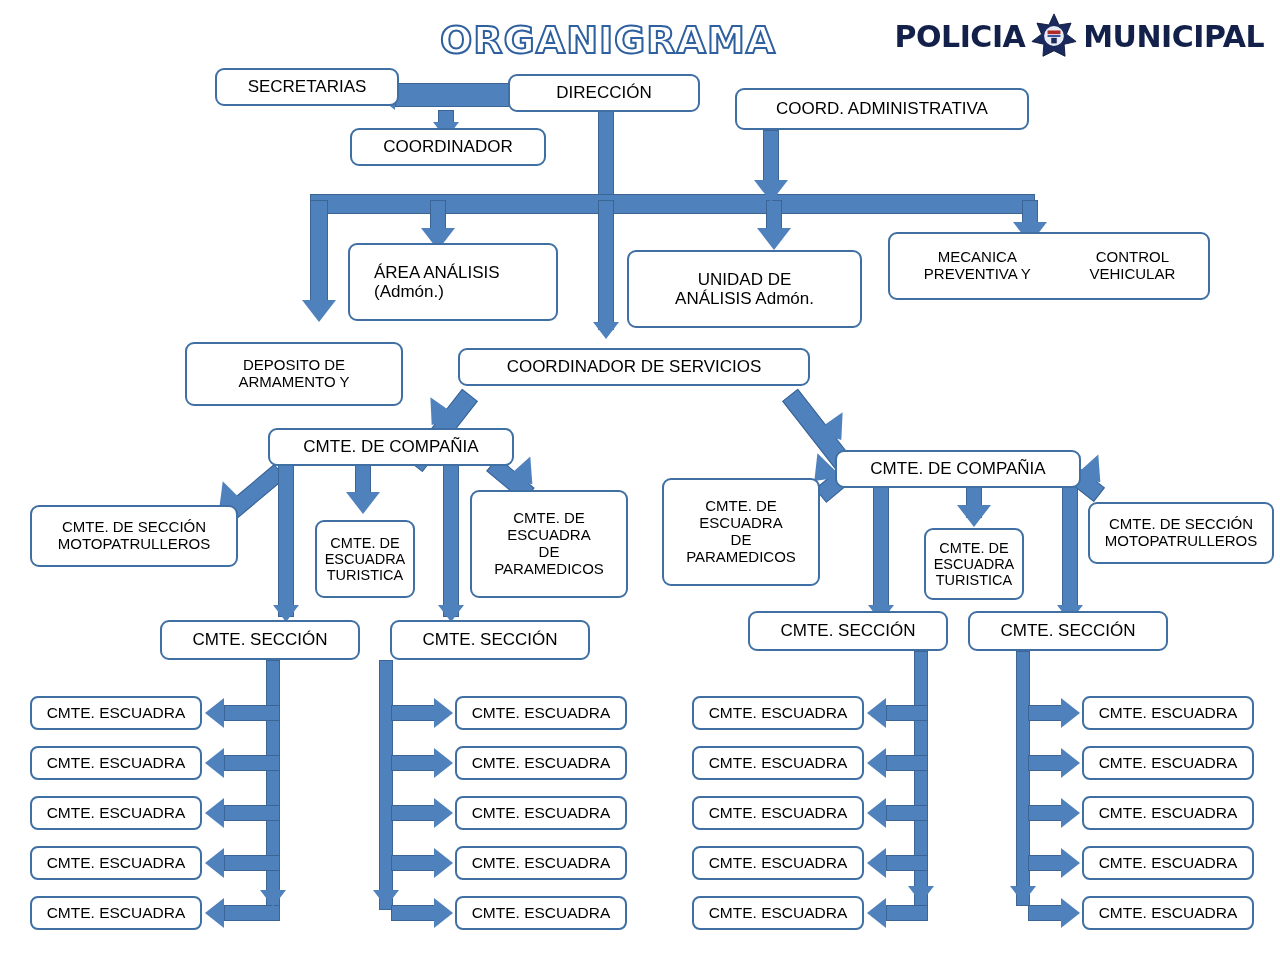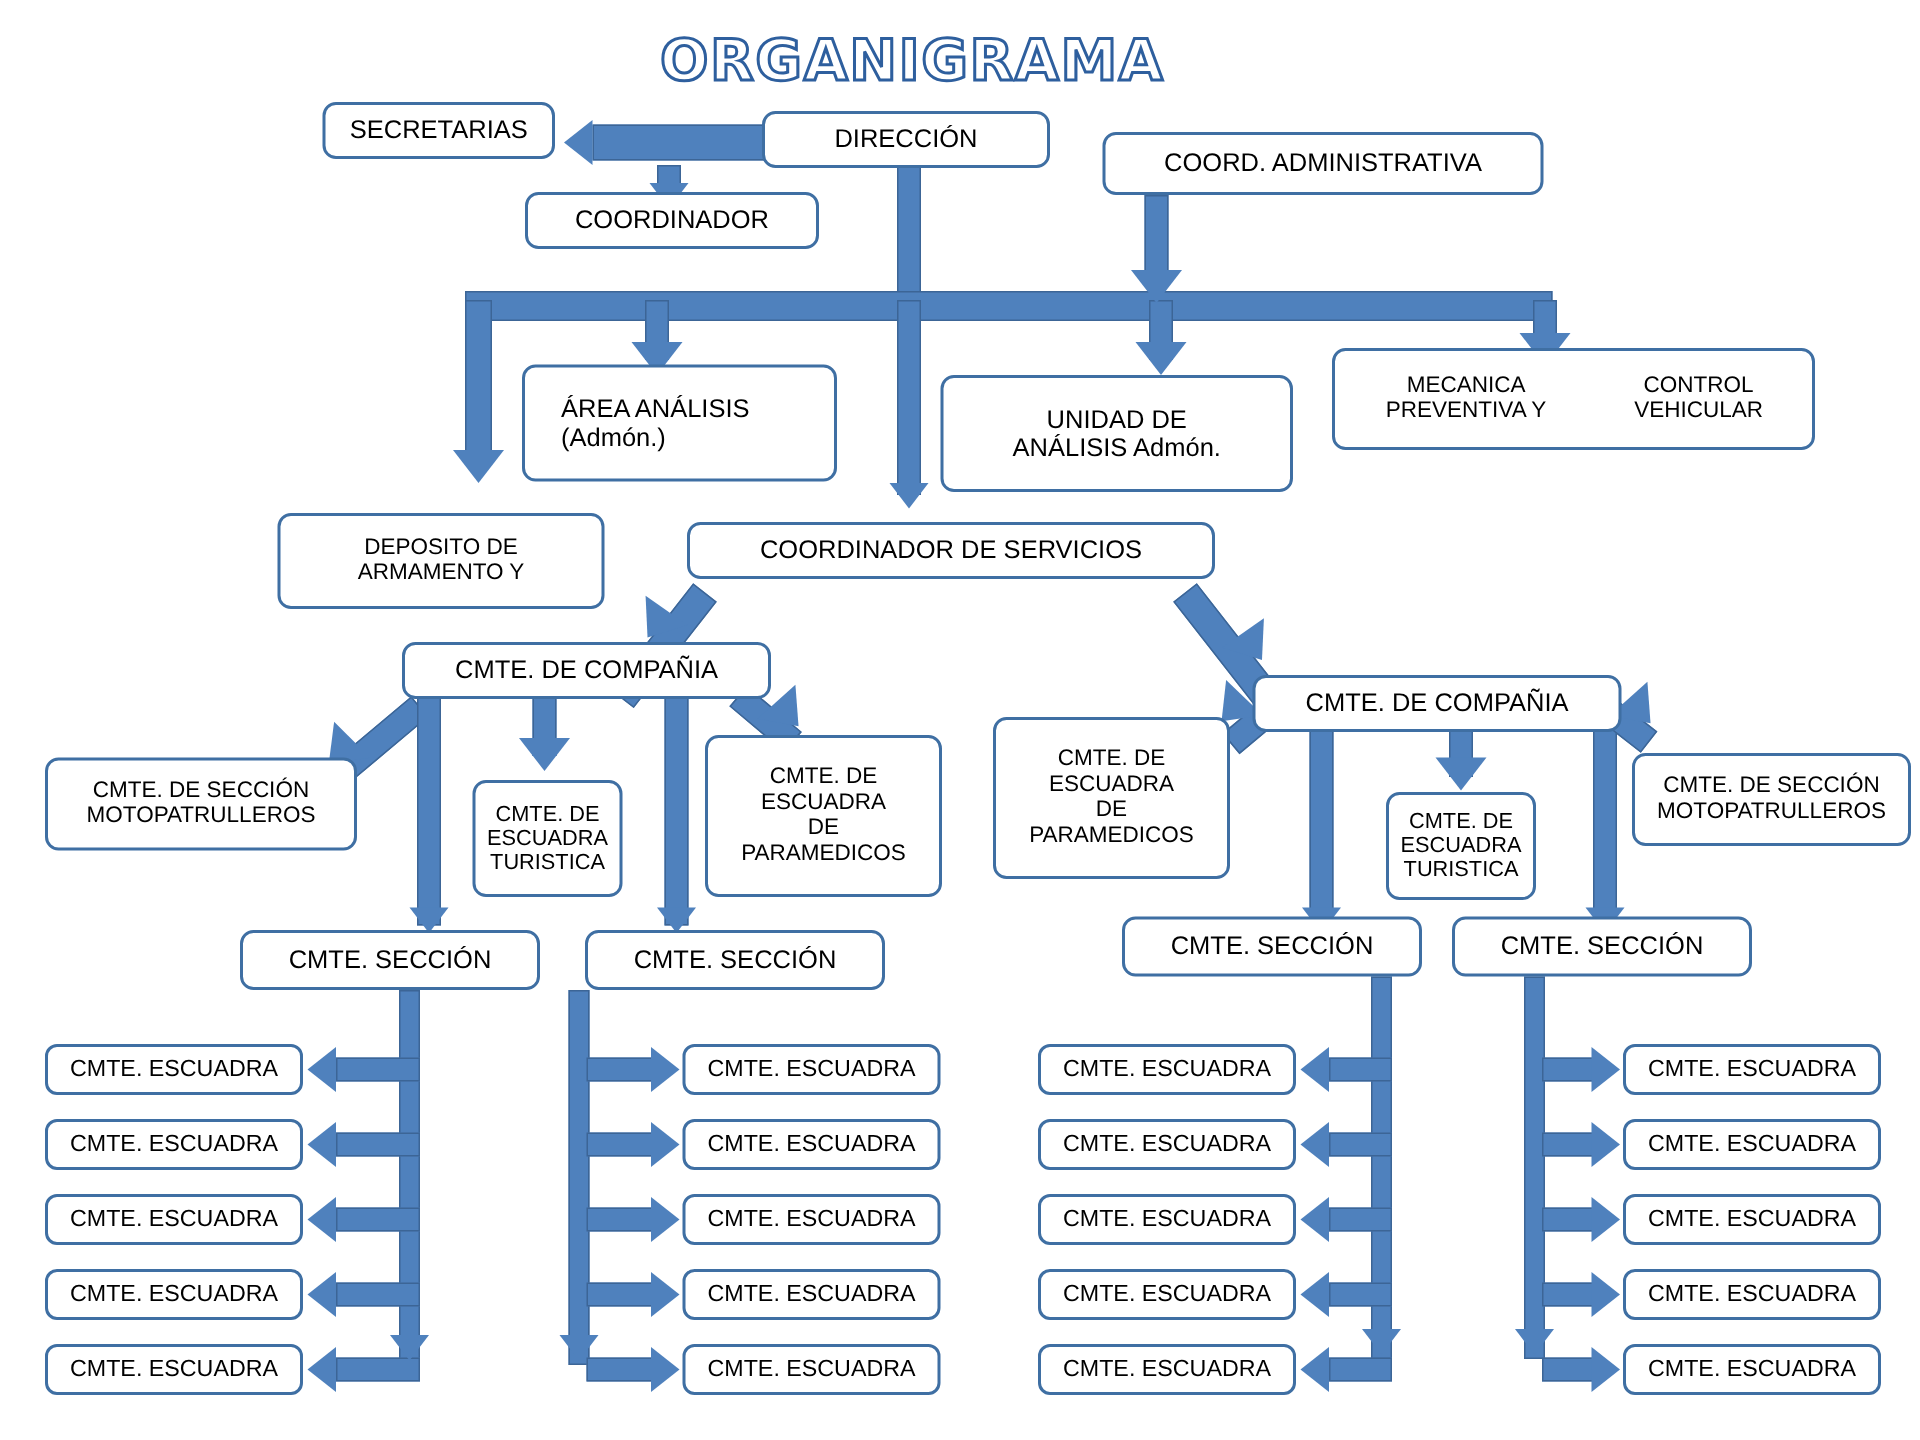--- a/index.html
+++ b/index.html
@@ -121,20 +121,33 @@
     z-index: 2;
   }
 </style>
 </head>
 <body>
 
 <div id="canvas">
 
   <div id="title">ORGANIGRAMA</div>
 
+  <div id="logo">
+    <span class="word">POLICIA</span>
+    <span class="badge">
+      <svg viewBox="0 0 100 100" width="46" height="46">
+        <polygon points="50,2 61,26 87,22 77,46 98,62 72,68 74,94 50,82 26,94 28,68 2,62 23,46 13,22 39,26" fill="#1b2a5e" stroke="#0d1838" stroke-width="2"></polygon>
+        <circle cx="50" cy="50" r="23" fill="#e8ecf5" stroke="#1b2a5e" stroke-width="3"></circle>
+        <rect x="36" y="38" width="28" height="8" fill="#b02a2a"></rect>
+        <rect x="36" y="48" width="28" height="4" fill="#2a4b9b"></rect>
+        <rect x="44" y="54" width="12" height="12" fill="#1b2a5e"></rect>
+      </svg>
+    </span>
+    <span class="word">MUNICIPAL</span>
+  </div>
 
   <div class="conn" style="left:395px; top:83px; width:120px; height:24px;"></div>
   <div class="ahead left" style="left:376px; top:80px;"></div>
 
   <div class="conn" style="left:438px; top:110px; width:16px; height:18px;"></div>
   <div class="ahead down sm" style="left:433px; top:122px;"></div>
 
   <div class="conn" style="left:598px; top:110px; width:16px; height:92px;"></div>
 
   <div class="conn" style="left:763px; top:130px; width:16px; height:58px;"></div>
@@ -186,21 +199,21 @@
 
   <div class="conn" style="left:966px; top:478px; width:16px; height:40px;"></div>
   <div class="ahead down" style="left:957px; top:505px;"></div>
 
   <div class="conn" style="left:1062px; top:478px; width:16px; height:142px;"></div>
   <div class="ahead down sm" style="left:1057px; top:605px;"></div>
 
   <div class="diag" style="left:1060px; top:455px; width:50px; height:18px; transform: rotate(38deg);"></div>
   <div class="ahead down" style="left:1076px; top:463px; transform: rotate(-42deg);"></div>
 
-  <div class="box" style="left:215px; top:68px; width:155px; height:38px;">SECRETARIAS</div>
+  <div class="box" style="left:215px; top:68px; width:184px; height:38px;">SECRETARIAS</div>
 
   <div class="box" style="left:508px; top:74px; width:192px; height:38px;">DIRECCIÓN</div>
 
   <div class="box" style="left:350px; top:128px; width:196px; height:38px;">COORDINADOR</div>
 
   <div class="box" style="left:735px; top:88px; width:294px; height:42px;">COORD. ADMINISTRATIVA</div>
 
   <div class="box" style="left:348px; top:243px; width:210px; height:78px; flex-direction:column; align-items:flex-start; padding-left:24px; justify-content:center;">
     <span>ÁREA ANÁLISIS</span>
     <span>(Admón.)</span>

